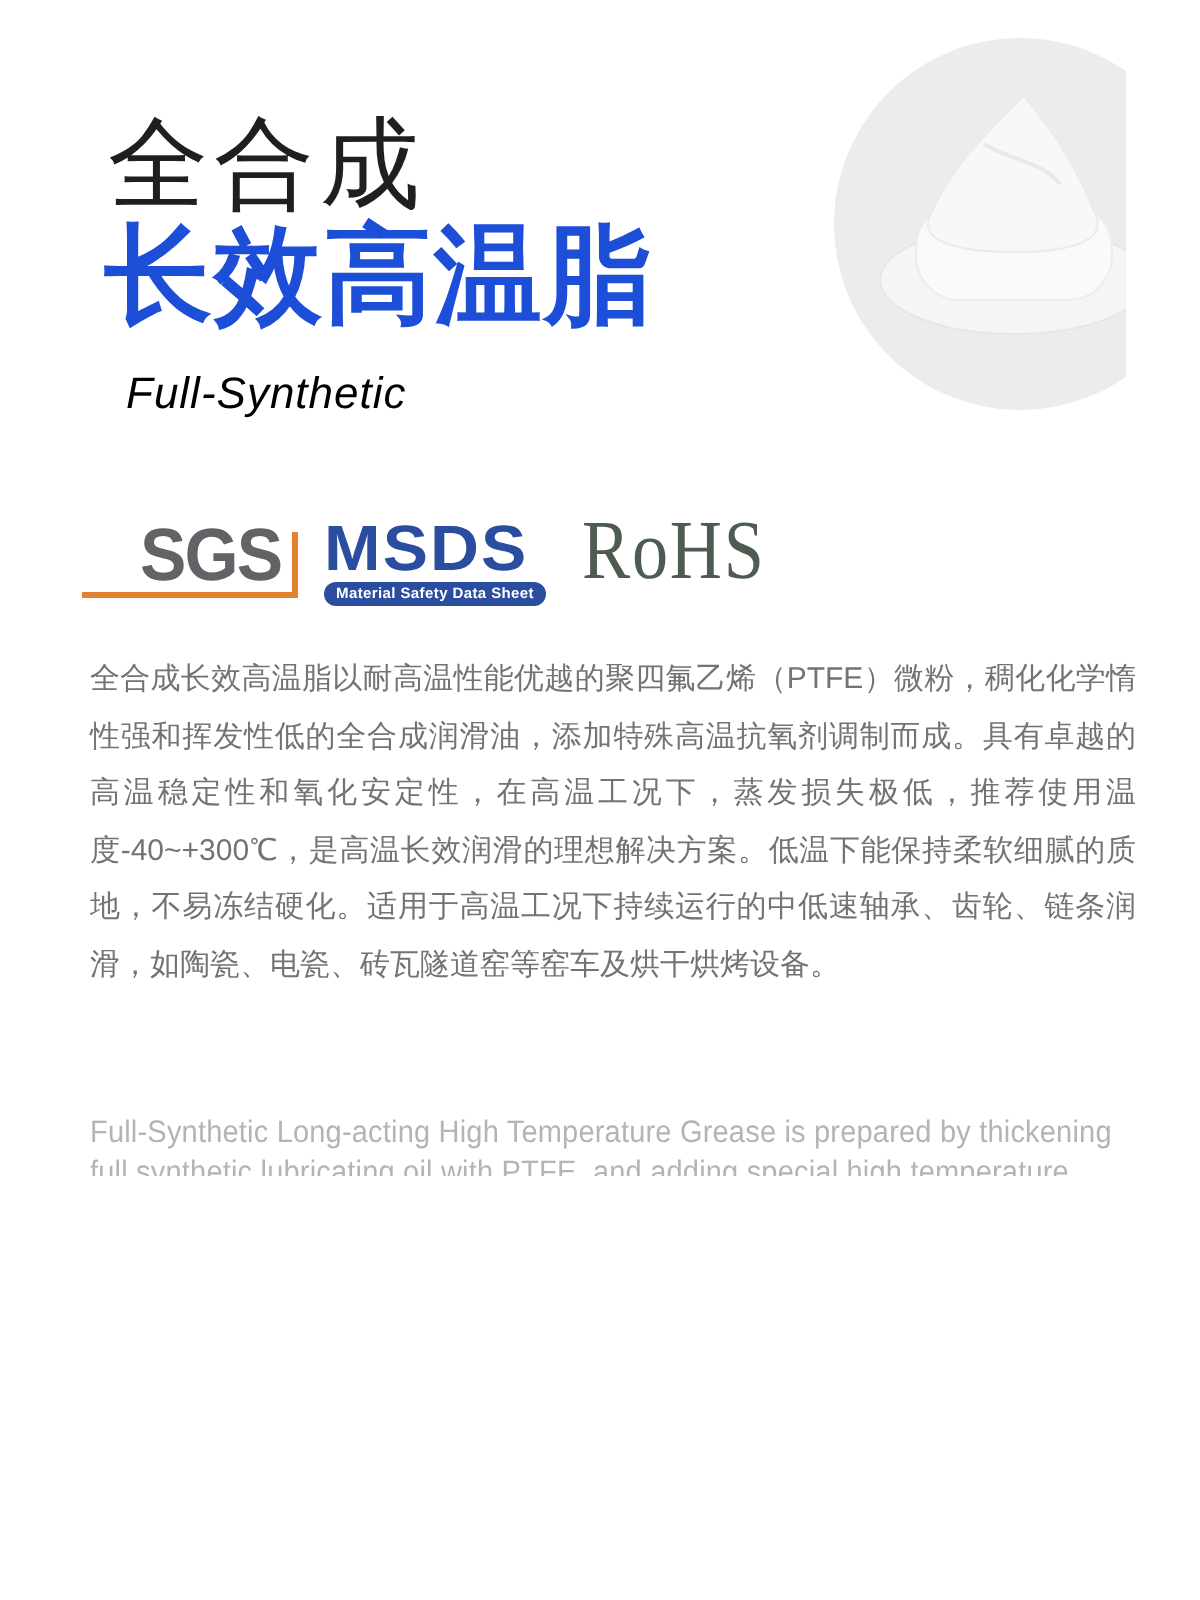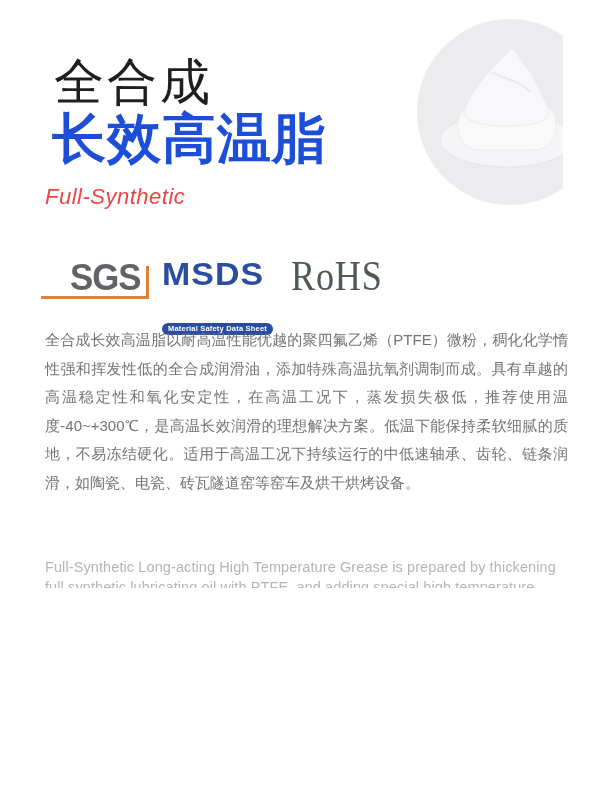--- a/index.html
+++ b/index.html
@@ -7,36 +7,36 @@
   .page { position:relative; width:600px; height:588px; background:#ffffff; overflow:hidden; }
 
   
   .photo-wrap { position:absolute; left:400px; top:14px; width:163px; height:210px; overflow:hidden; }
 
   
   .title-cn1 { position:absolute; left:54px; top:56px; font-size:50px; line-height:52px;
                font-weight:500; color:#1f1f1f; letter-spacing:3px; white-space:nowrap; }
   .title-cn2 { position:absolute; left:52px; top:110px; font-size:54px; line-height:56px;
                font-weight:800; color:#1d4ed8; letter-spacing:1px; white-space:nowrap; }
-  .subtitle  { position:absolute; left:45px; top:180px; font-size:22px; line-height:34px;
-               font-style:italic; color:#ef4444; letter-spacing:0.5px; }
+  .subtitle  { position:absolute; left:63px; top:180px; font-size:22px; line-height:34px;
+               font-style:italic; color:#000000; letter-spacing:0.5px; }
 
   
   .sgs-label { position:absolute; left:70px; top:261px; font-size:37px; line-height:34px;
                font-weight:700; color:#626366; letter-spacing:-1px;
                transform:scaleX(0.94); transform-origin:0 0; }
   .sgs-underline { position:absolute; left:41px; top:296px; width:107px; height:3px; background:#e2812f; }
   .sgs-vline { position:absolute; left:146px; top:266px; width:3px; height:33px; background:#e2812f; }
 
   .msds-label { position:absolute; left:162px; top:259px; font-size:32px; line-height:31px;
                 font-weight:800; color:#2b4da0; letter-spacing:1px;
                 transform:scaleX(1.06); transform-origin:0 0; }
   .msds-bar { position:absolute; left:162px; top:291px; width:111px; height:12px;
               background:#2b4da0; border-radius:6px; color:#ffffff; font-size:7.5px;
-              font-weight:700; line-height:12px; text-align:center; letter-spacing:0.2px;margin-top:32px; }
+              font-weight:700; line-height:12px; text-align:center; letter-spacing:0.2px; }
 
   .rohs-label { position:absolute; left:291px; top:254px; font-family:"Liberation Serif", serif;
                 font-size:42px; line-height:44px; font-weight:400; color:#4d5b50;
                 letter-spacing:1px; transform:scaleX(0.86); transform-origin:0 0; }
 
   
   .desc-cn { position:absolute; left:45px; top:326px; width:523px; font-size:15px;
              line-height:28.5px; color:#737373; text-align:justify; font-weight:500; }
   .desc-en { position:absolute; left:45px; top:557px; width:560px; font-size:15.5px;
              line-height:19.9px; color:#b2b5b7; letter-spacing:0.1px;

